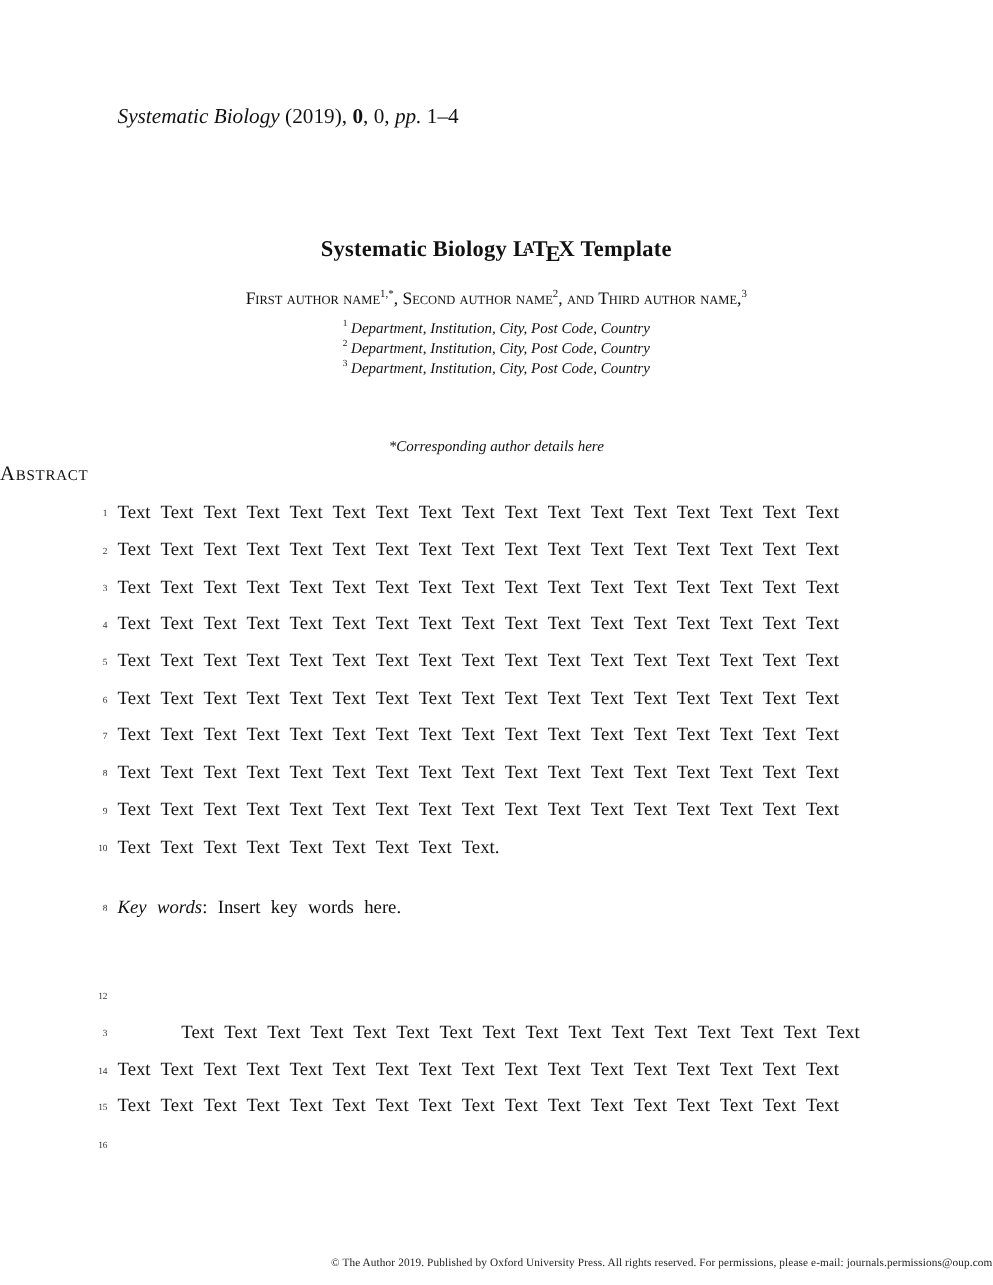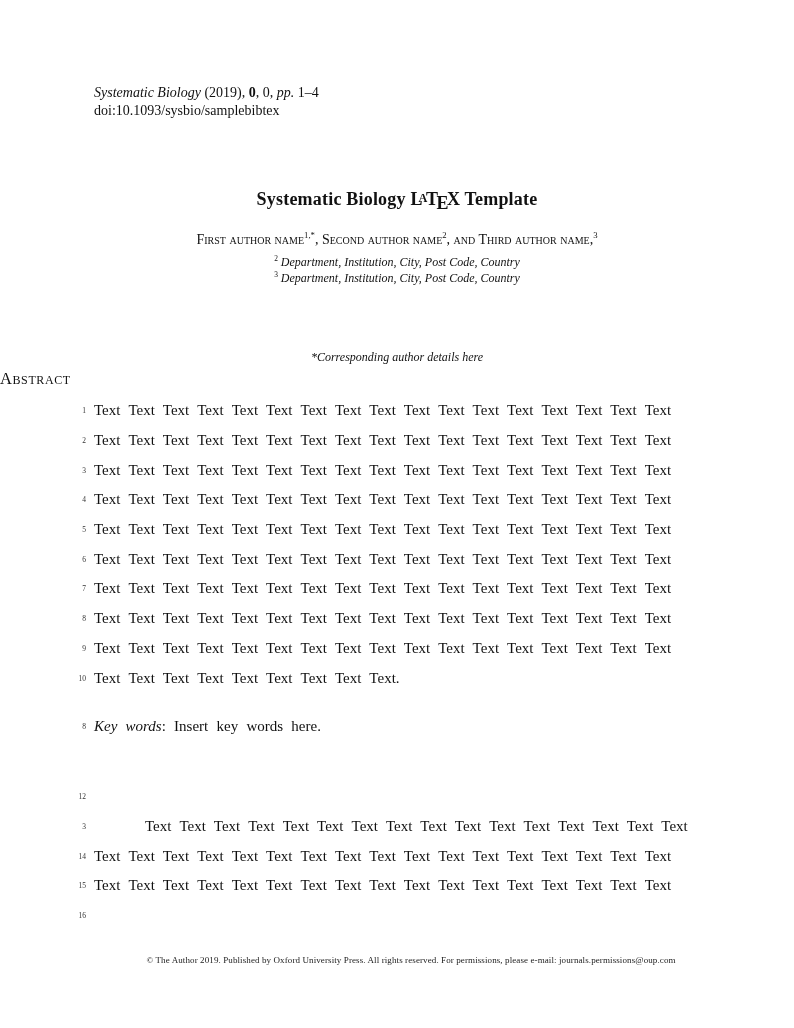--- a/index.html
+++ b/index.html
@@ -1,21 +1,21 @@
 <!DOCTYPE html>
 <html><head>
 <meta charset="utf-8">
 <style>
   html,body { margin:0; padding:0; background:#ffffff; }
   .page {
     position:relative; width:794px; height:1028px; background:#ffffff;
     font-family:"Liberation Serif", serif; color:#111; overflow:hidden;
   }
   
-  .masthead { position:absolute; left:94px; top:84px; font-size:14px; line-height:18px; }
+  .masthead { position:absolute; left:94px; top:84px; font-size:17px; line-height:18px; }
   .masthead .it { font-style:italic; }
   .masthead .bold { font-weight:bold; }
   
   .title { position:absolute; left:0; right:0; top:189px; text-align:center;
            font-size:18px; font-weight:bold; letter-spacing:0.2px; }
   .lx-a { font-size:68%; vertical-align:0.28em; margin-left:-0.34em; margin-right:-0.12em; }
   .lx-e { vertical-align:-0.21em; margin-left:-0.10em; margin-right:-0.10em; }
   
   .authors { position:absolute; left:0; right:0; top:232px; text-align:center;
              font-variant:small-caps; font-size:14px; }
@@ -34,44 +34,44 @@
   
   .lines-a { position:absolute; left:0; right:0; top:396px; }
   .line-kw  { position:absolute; left:0; right:0; top:712px; }
   .lines-b { position:absolute; left:0; right:0; top:782px; }
   .line-row { display:flex; align-items:center; height:29.7px; }
   .lnum { flex:0 0 86px; width:86px; text-align:right; font-size:7.5px; color:#333; }
   .ltext { margin-left:8px; font-size:15px; word-spacing:4.5px; white-space:nowrap;text-align:center; }
   .ltext.indent { padding-left:51px; }
   .kw-label { font-style:italic;margin-top:32px; }
   
-  .footer { position:absolute; left:0; right:0; top:955px; text-align:center;
+  .footer { position:absolute; left:0; right:0; top:1005px; text-align:right;
             font-size:9px; color:#222; letter-spacing:0.1px;margin-left:28px; }
 </style>
 </head>
 <body>
 
 <div class="page">
 
   <div class="masthead">
     <div>
       <span class="it">Systematic Biology</span><span> (2019), </span><span class="bold">0</span><span>, 0, </span><span class="it">pp.</span><span> 1–4</span>
     </div>
-    <div>doi:10.1093/sysbio/samplebibtex</div>
   </div>
 
   <div class="title">
     <span>Systematic Biology </span><span><span>L</span><span class="lx-a">A</span><span>T</span><span class="lx-e">E</span><span>X</span></span><span> Template</span>
   </div>
 
   <div class="authors">
     <span>First author name</span><sup>1,*</sup><span>, </span><span>Second author name</span><sup>2</sup><span>, and </span><span>Third author name,</span><sup>3</sup>
   </div>
 
   <div class="affils">
+    <div><sup>1</sup><span class="affil-text">Department, Institution, City, Post Code, Country</span></div>
     <div><sup>2</sup><span class="affil-text">Department, Institution, City, Post Code, Country</span></div>
     <div><sup>3</sup><span class="affil-text">Department, Institution, City, Post Code, Country</span></div>
   </div>
 
   <div class="corresponding">*Corresponding author details here</div>
 
   <div class="abs-heading">Abstract</div>
 
   <div class="lines-a">
     <div class="line-row">

